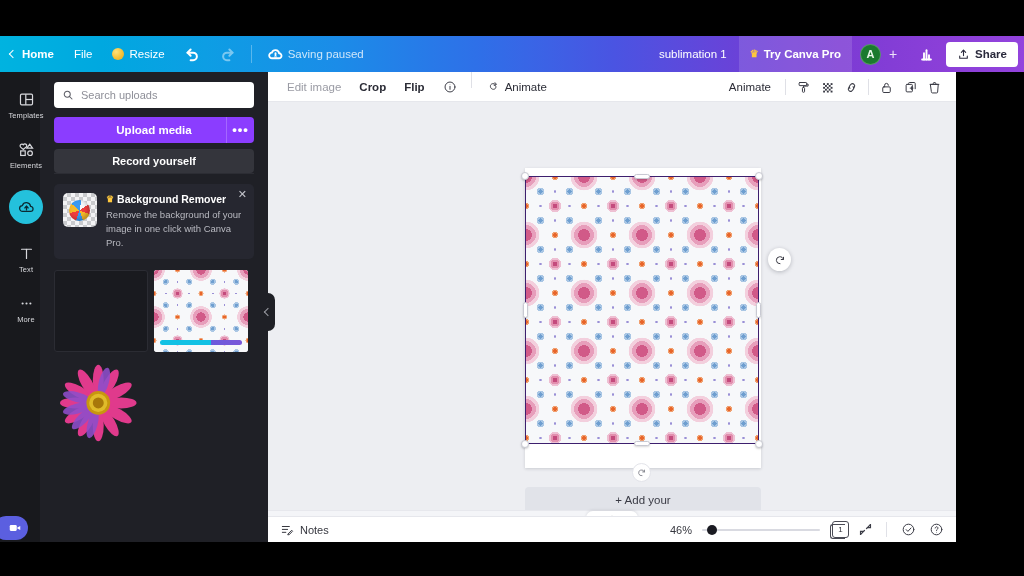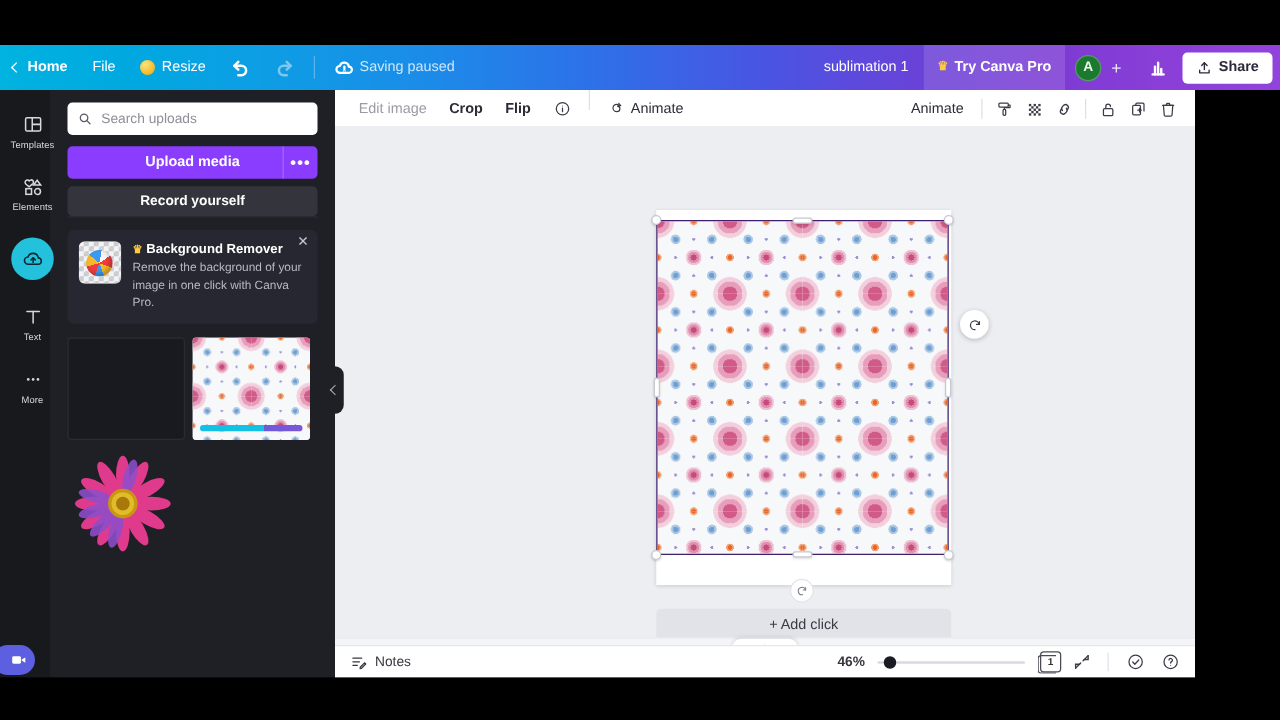--- a/index.html
+++ b/index.html
@@ -342,21 +342,21 @@
   .statusbar {
     position: absolute; left: 268px; right: 0; bottom: 34px; height: 26px;
     background: #fff; border-top: 1px solid #e6e7ec;
     display: flex; align-items: center; padding: 0 8px; z-index: 12;
   }
   .notes-btn {
     display: flex; align-items: center; gap: 6px;
     font-size: 11px; color: #36373f; cursor: pointer; padding: 0 4px;
   }
   .notes-btn svg { width: 14px; height: 14px; }
-  .status-right { margin-left: auto; display: flex; align-items: center; gap: 4px; font-weight: bold; }
+  .status-right { margin-left: auto; display: flex; align-items: center; gap: 4px; }
   .zoom-val { font-size: 11px; color: #36373f; margin-right: 6px; }
   .zoom-slider {
     width: 118px; height: 14px; position: relative; cursor: pointer; margin-right: 8px;
   }
   .zoom-slider .rail-line {
     position: absolute; left: 0; right: 0; top: 6px; height: 2px;
     background: #d9dae1; border-radius: 1px;
   }
   .zoom-slider .knob {
     position: absolute; left: 5px; top: 2px; width: 10px; height: 10px;
@@ -700,21 +700,21 @@
       </div>
 
       <div class="page-rot">
         <svg viewBox="0 0 24 24" fill="none" stroke="#7b7c86" stroke-width="2" stroke-linecap="round">
           <path d="M18 5v4.5h-4.5"></path>
           <path d="M17.6 9.5A7 7 0 1 0 12 18.5"></path>
         </svg>
       </div>
 
       <div class="add-page">
-        <span>+ Add click</span>
+        <span>+ Add your</span>
       </div>
 
       <div class="hscroll">
         <div class="hs-arrow">◀</div>
         <div class="hs-track"></div>
         <div class="hs-arrow">▶</div>
         <div class="hs-tab">
           <span class="cu"></span>
         </div>
       </div>

